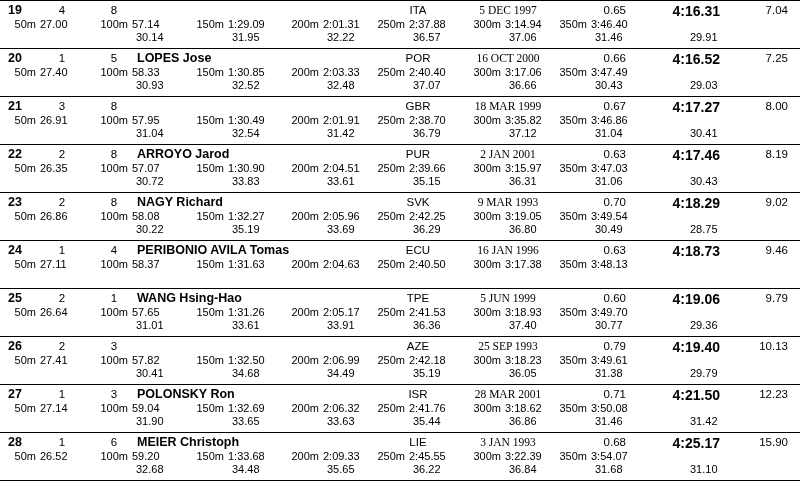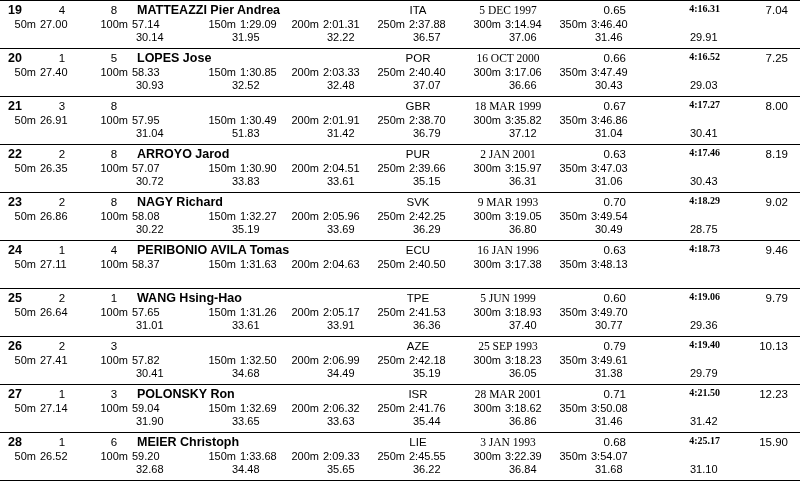--- a/index.html
+++ b/index.html
@@ -90,22 +90,21 @@
     text-align: right;
     font-size: 11.5px;
   }
   .final-time {
     position: absolute;
     left: 672px;
     top: 0;
     width: 48px;
     text-align: right;
     font-weight: bold;
-    font-size: 10px;
-    font-family: Liberation Serif, serif;
+    font-size: 14px;
   }
   .behind {
     position: absolute;
     left: 752px;
     top: 1px;
     width: 36px;
     text-align: right;
     font-size: 11.5px;
   }
   
@@ -122,21 +121,21 @@
     display: inline-block;
     text-align: right;
   }
   .split .val {
     display: inline-block;
     margin-left: 4px;
   }
   
   .c0 { left: 8px;  }
   .c1 { left: 96px; }
-  .c2 { left: 192px; margin-left: 12px;}
+  .c2 { left: 192px;}
   .c3 { left: 287px;}
   .c4 { left: 373px;}
   .c5 { left: 469px;}
   .c6 { left: 555px;}
   .v1 { left: 136px;}
   .v2 { left: 232px;}
   .v3 { left: 327px;}
   .v4 { left: 413px;}
   .v5 { left: 509px;}
   .v6 { left: 595px;}
@@ -144,21 +143,20 @@
 </style>
 </head>
 <body>
 
 <div class="results" id="results-container">
   <div class="result-row">
     <div class="main-line">
       <span class="rank">19</span>
       <span class="heat">4</span>
       <span class="lane">8</span>
-      <span class="name">MATTEAZZI Pier Andrea</span>
       <span class="nation">ITA</span>
       <span class="birth">5 DEC 1997</span>
       <span class="pts">0.65</span>
       <span class="final-time">4:16.31</span>
       <span class="behind">7.04</span>
     </div>
     <div class="split-line split-row-1">
         <span class="split c0"><span class="lbl" style="width: 28px;">50m</span><span class="val">27.00</span></span>
         <span class="split c1"><span class="lbl" style="width: 32px;">100m</span><span class="val">57.14</span></span>
         <span class="split c2"><span class="lbl" style="width: 32px;">150m</span><span class="val">1:29.09</span></span>
@@ -225,21 +223,21 @@
         <span class="split c0"><span class="lbl" style="width: 28px;">50m</span><span class="val">26.91</span></span>
         <span class="split c1"><span class="lbl" style="width: 32px;">100m</span><span class="val">57.95</span></span>
         <span class="split c2"><span class="lbl" style="width: 32px;">150m</span><span class="val">1:30.49</span></span>
         <span class="split c3"><span class="lbl" style="width: 32px;">200m</span><span class="val">2:01.91</span></span>
         <span class="split c4"><span class="lbl" style="width: 32px;">250m</span><span class="val">2:38.70</span></span>
         <span class="split c5"><span class="lbl" style="width: 32px;">300m</span><span class="val">3:35.82</span></span>
         <span class="split c6"><span class="lbl" style="width: 32px;">350m</span><span class="val">3:46.86</span></span>
       </div>
     <div class="split-line split-row-2">
         <span class="split v1">31.04</span>
-        <span class="split v2">51.83</span>
+        <span class="split v2">32.54</span>
         <span class="split v3">31.42</span>
         <span class="split v4">36.79</span>
         <span class="split v5">37.12</span>
         <span class="split v6">31.04</span>
         <span class="split v7">30.41</span>
       </div>
   </div>
 
   <div class="result-row">
     <div class="main-line">

